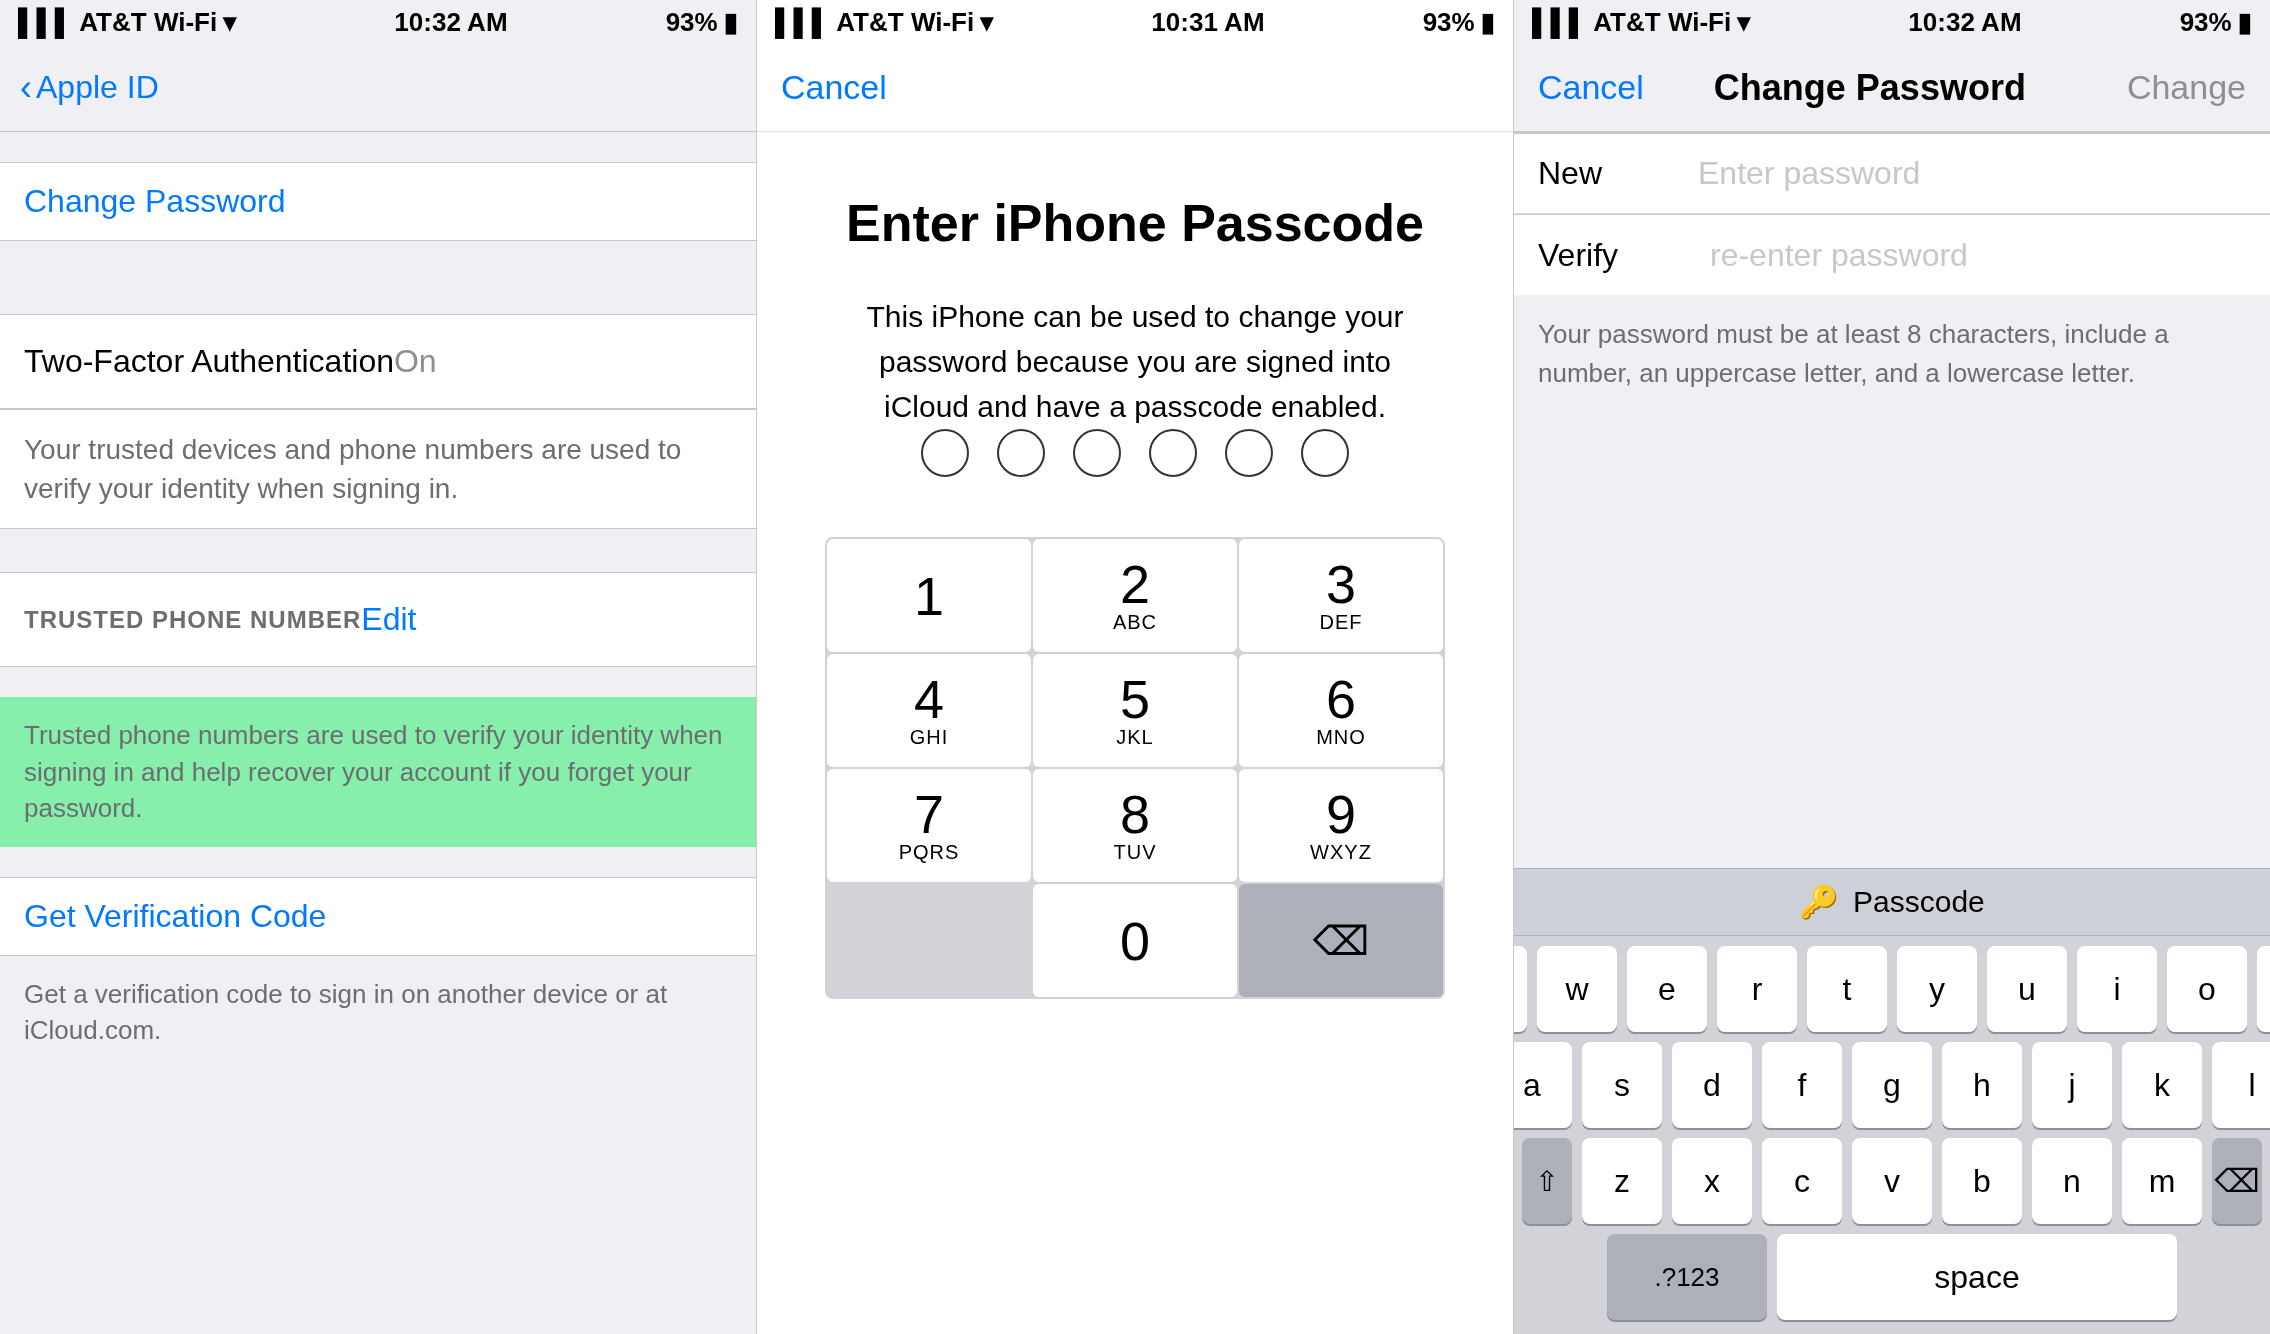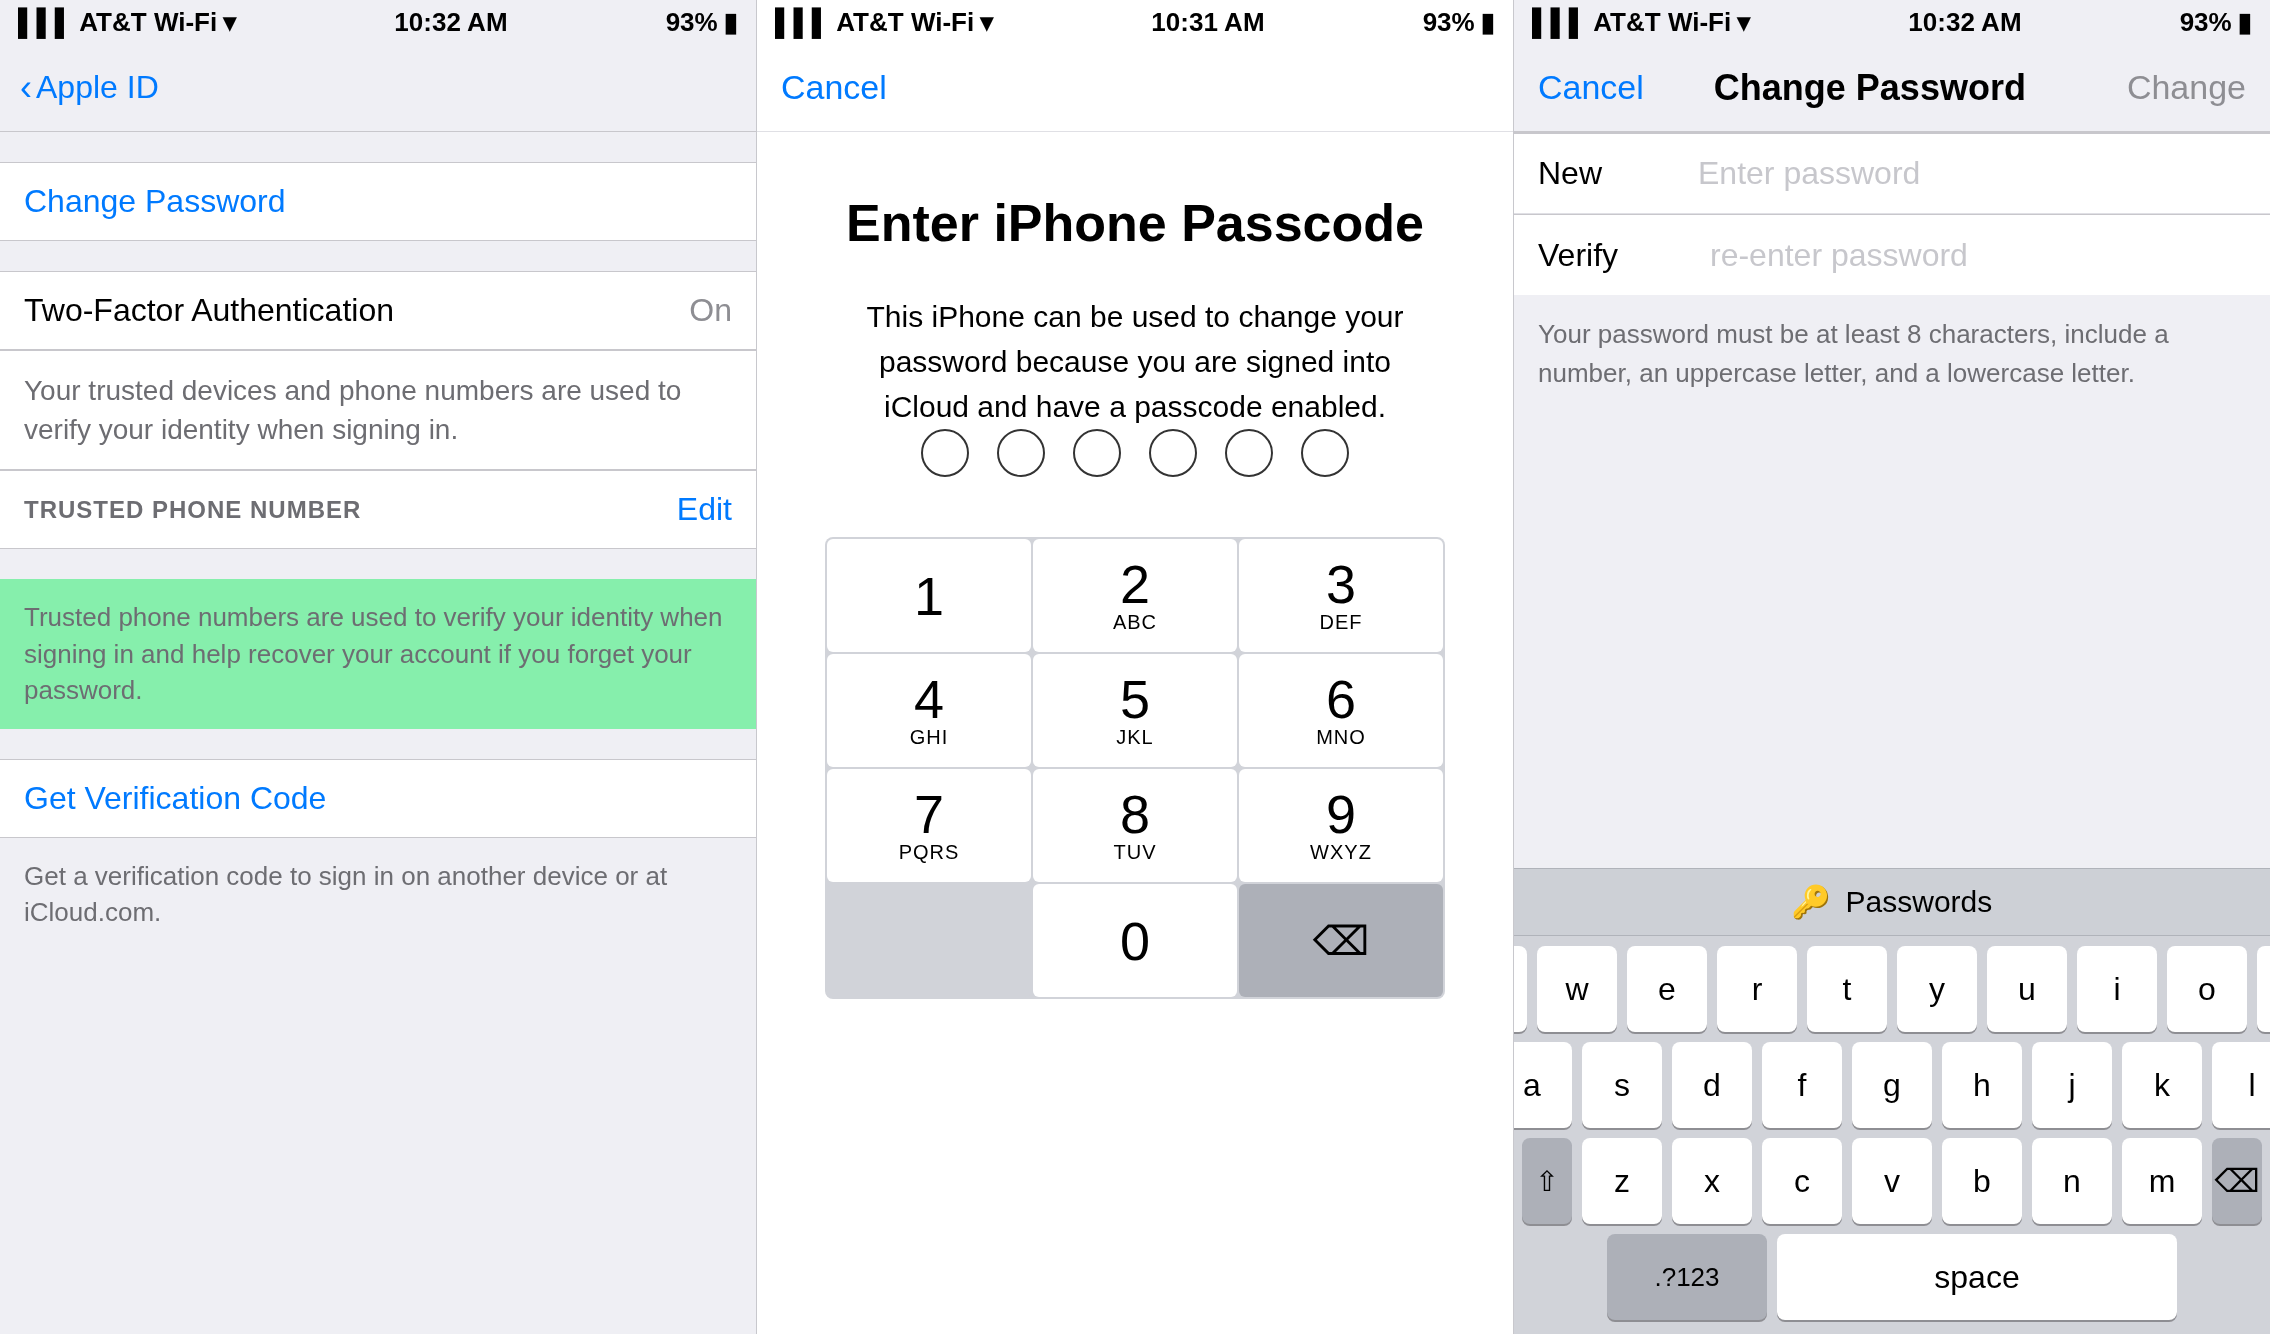--- a/index.html
+++ b/index.html
@@ -82,24 +82,25 @@
       padding: 20px 24px;
       color: #007aff;
       font-size: 32px;
       cursor: pointer;
     }
 
     .settings-row {
       background: #fff;
       border-top: 1px solid #c8c7cc;
       border-bottom: 1px solid #c8c7cc;
-      padding: 20px 24px;
-      display: flex;
-      align-items: center;
-      justify-content: space-between;
+      padding: 28px 24px;
+      display: flex;
+      align-items: center;
+      justify-content: flex-start;
+      margin-top: 43px;
     }
 
     .settings-row-label {
       font-size: 32px;
       color: #000;
     }
     .settings-row-value {
       font-size: 32px;
       color: #8e8e93;
     }
@@ -593,21 +594,21 @@
       <input class="password-field-input" type="password" placeholder="re-enter password" style="">
     </div>
   </div>
 
   <div class="password-hint">Your password must be at least 8 characters, include a number, an uppercase letter, and a lowercase letter.</div>
 
   <div class="keyboard-area" style="margin-top: auto;">
 
     <div class="keyboard-toolbar">
       <span class="key-icon">🔑</span>
-      <span>Passwords</span>
+      <span>Passcode</span>
     </div>
 
     <div class="keyboard-rows">
 
       <div class="key-row">
         <div class="key">q</div>
         <div class="key">w</div>
         <div class="key">e</div>
         <div class="key">r</div>
         <div class="key">t</div>

